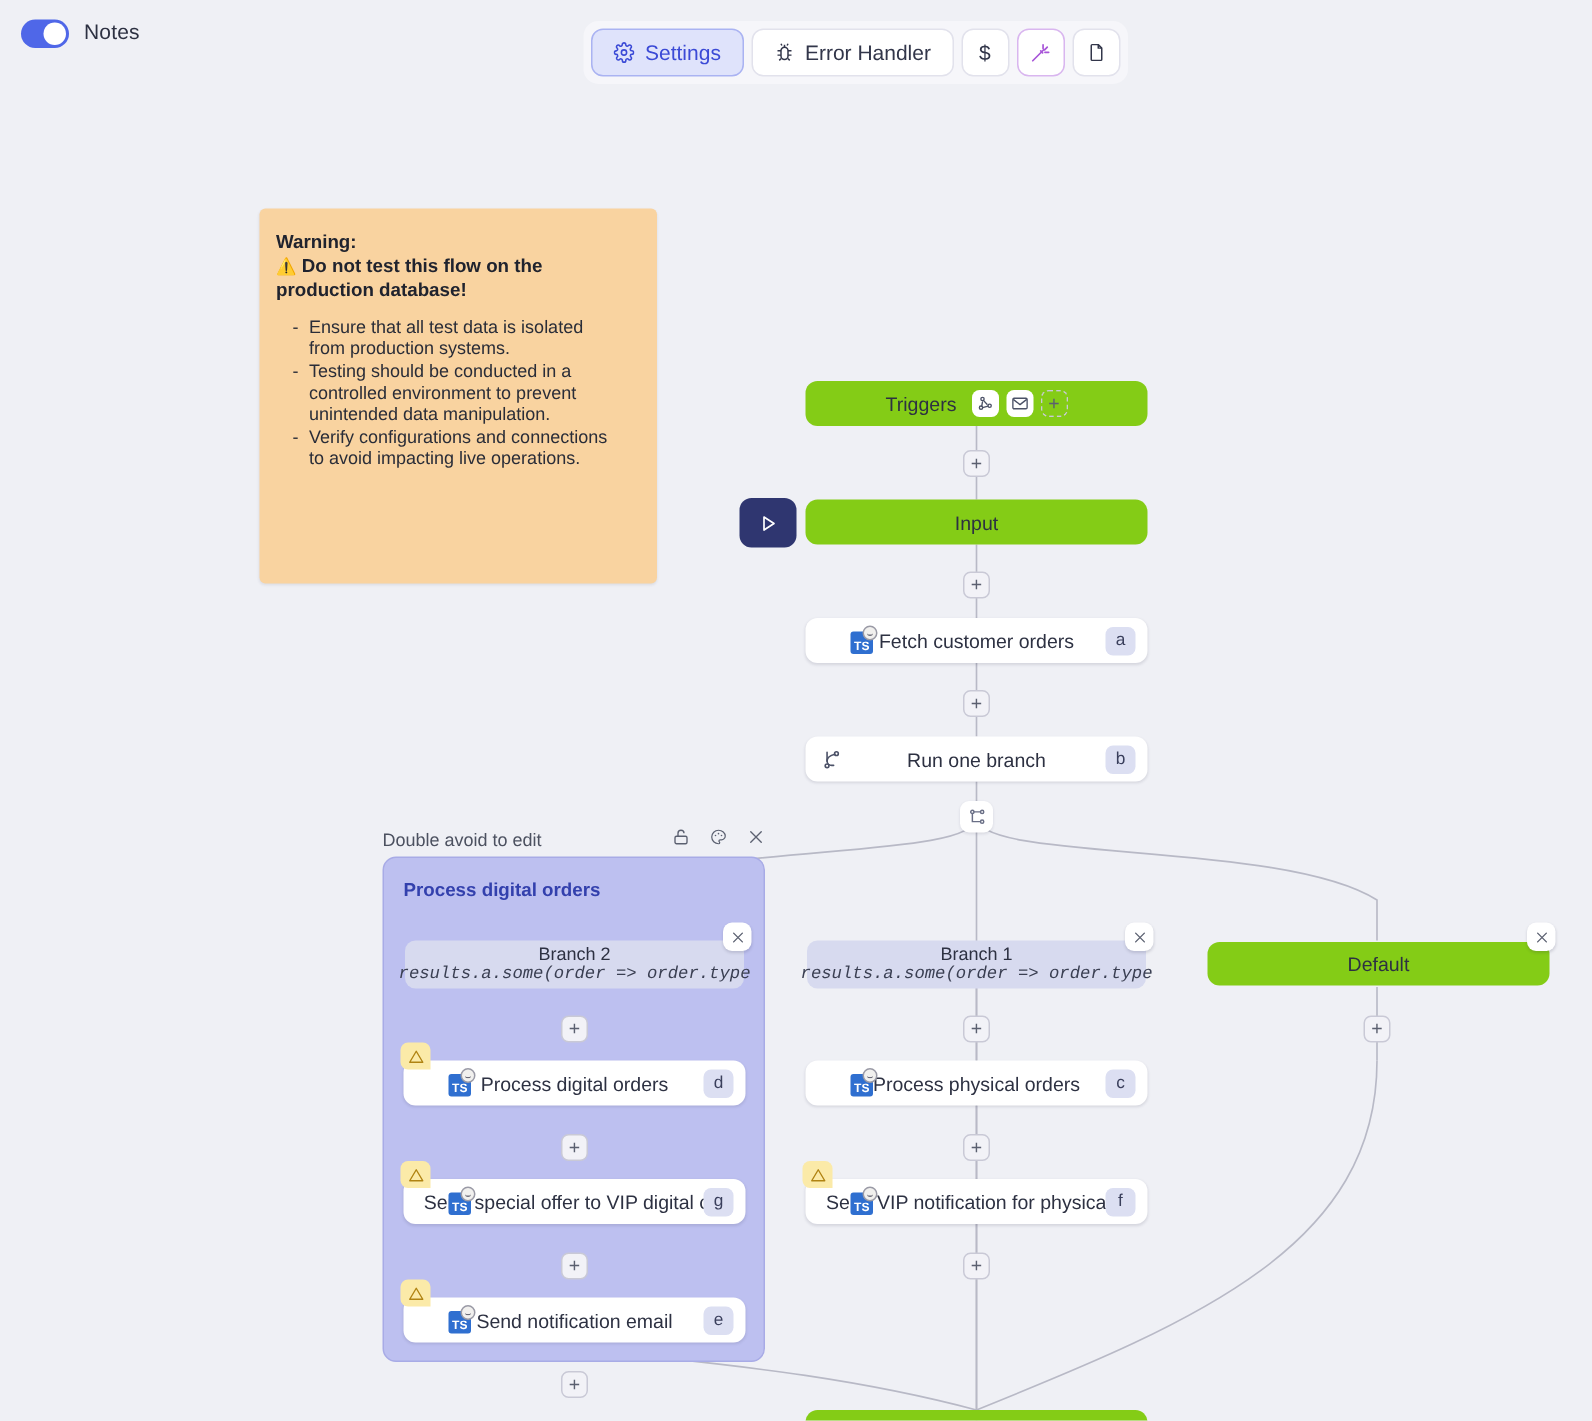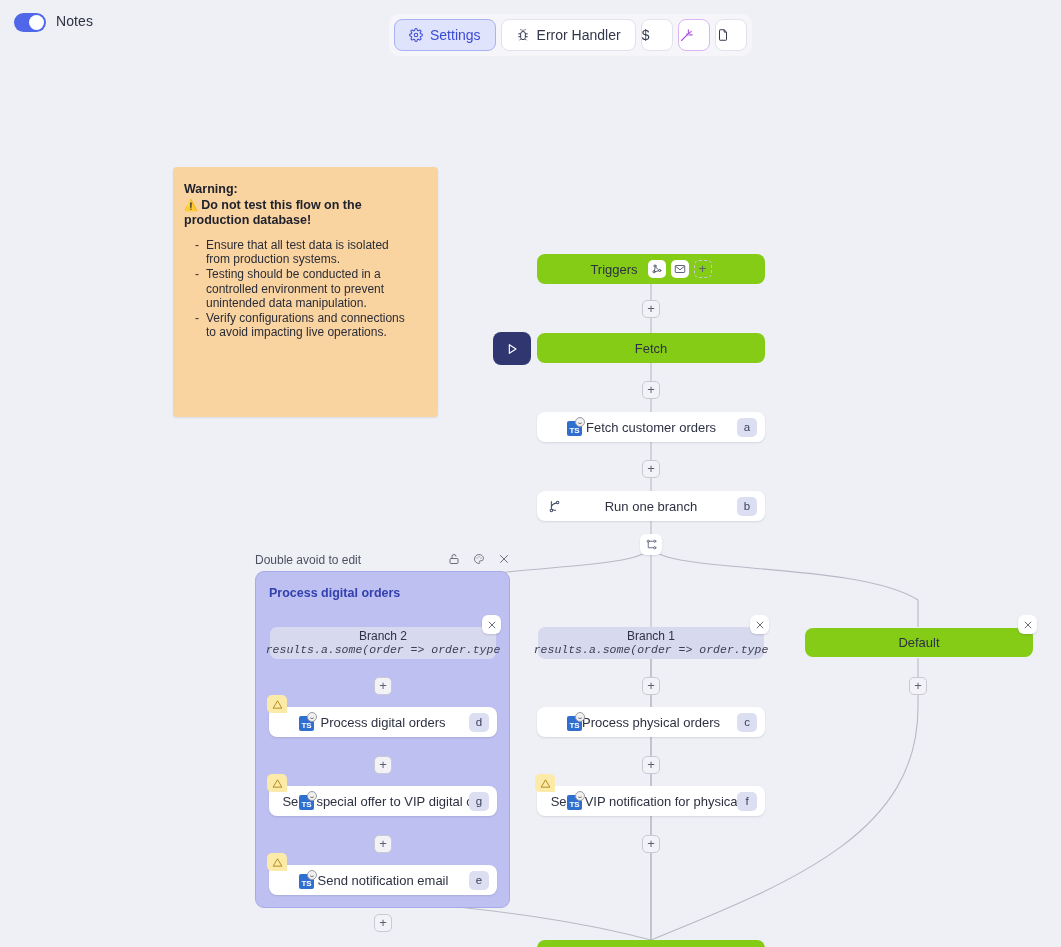--- a/index.html
+++ b/index.html
@@ -27,34 +27,33 @@
   .notes-label { font-size: 14px; color: #2d3142; letter-spacing: .1px; }
 
   .seg {
     position: absolute; left: 389px; top: 14px; height: 42px;
     background: #f6f6fa; border-radius: 10px;
     display: flex; align-items: center; gap: 5px; padding: 0 5px;
   }
   .seg-btn {
     height: 32px; border-radius: 8px; background: #fff;
     border: 1px solid #e2e2ec; display: flex; align-items: center;
-    gap: 7px; padding: 0 14px;
+    justify-content: center; gap: 7px; padding: 0 14px;
     font-size: 14px; color: #32364a; cursor: pointer; white-space: nowrap;
   }
   .seg-btn.active { background: #dfe3fb; border-color: #aab3f2; color: #3b4ad6; }
   .seg-btn.icon-only { padding: 0; width: 32px; }
   .seg-btn.magic { border-color: #d9b6ef; }
   .seg-ico { display: flex; align-items: center; }
 
   
   .note {
     position: absolute; left: 173px; top: 139px; width: 265px; height: 250px;
     background: #f9d3a0; border-radius: 4px; padding: 15px 24px 0 11px;
     box-shadow: 0 1px 2px rgba(40,40,70,.10);
-    margin-top: 28px;
   }
   .note-title { font-size: 12.5px; font-weight: bold; color: #20232e; line-height: 15.6px; }
   .note-title .warn-emoji { font-size: 11px; }
   .note-list { list-style: none; margin-top: 9px; }
   .note-list li {
     font-size: 12px; color: #2a2d38; line-height: 14.6px;
     padding-left: 22px; position: relative; margin-bottom: 0;
   }
   .note-list li::before { content: "-"; position: absolute; left: 11px; top: 0; }
 
@@ -285,21 +284,21 @@
   </div>
 
   <div class="plus" style="left:642px; top:300px;">+</div>
 
   <div class="run-btn">
     <svg width="16" height="16" viewBox="0 0 24 24" fill="none" stroke="#ffffff" stroke-width="1.7" stroke-linejoin="round">
       <path d="M8 5.5 L18 12 L8 18.5 Z"></path>
     </svg>
   </div>
   <div class="node lav" style="left:537px; top:333px; width:228px;">
-    <span class="node-title">Fetch</span>
+    <span class="node-title">Input</span>
   </div>
 
   <div class="plus" style="left:642px; top:381px;">+</div>
 
   <div class="node card" style="left:537px; top:412px; width:228px;">
     <span class="node-lead">
       <span class="ts-ico">
           <span class="sq">TS</span>
           <span class="dot"></span>
         </span>

